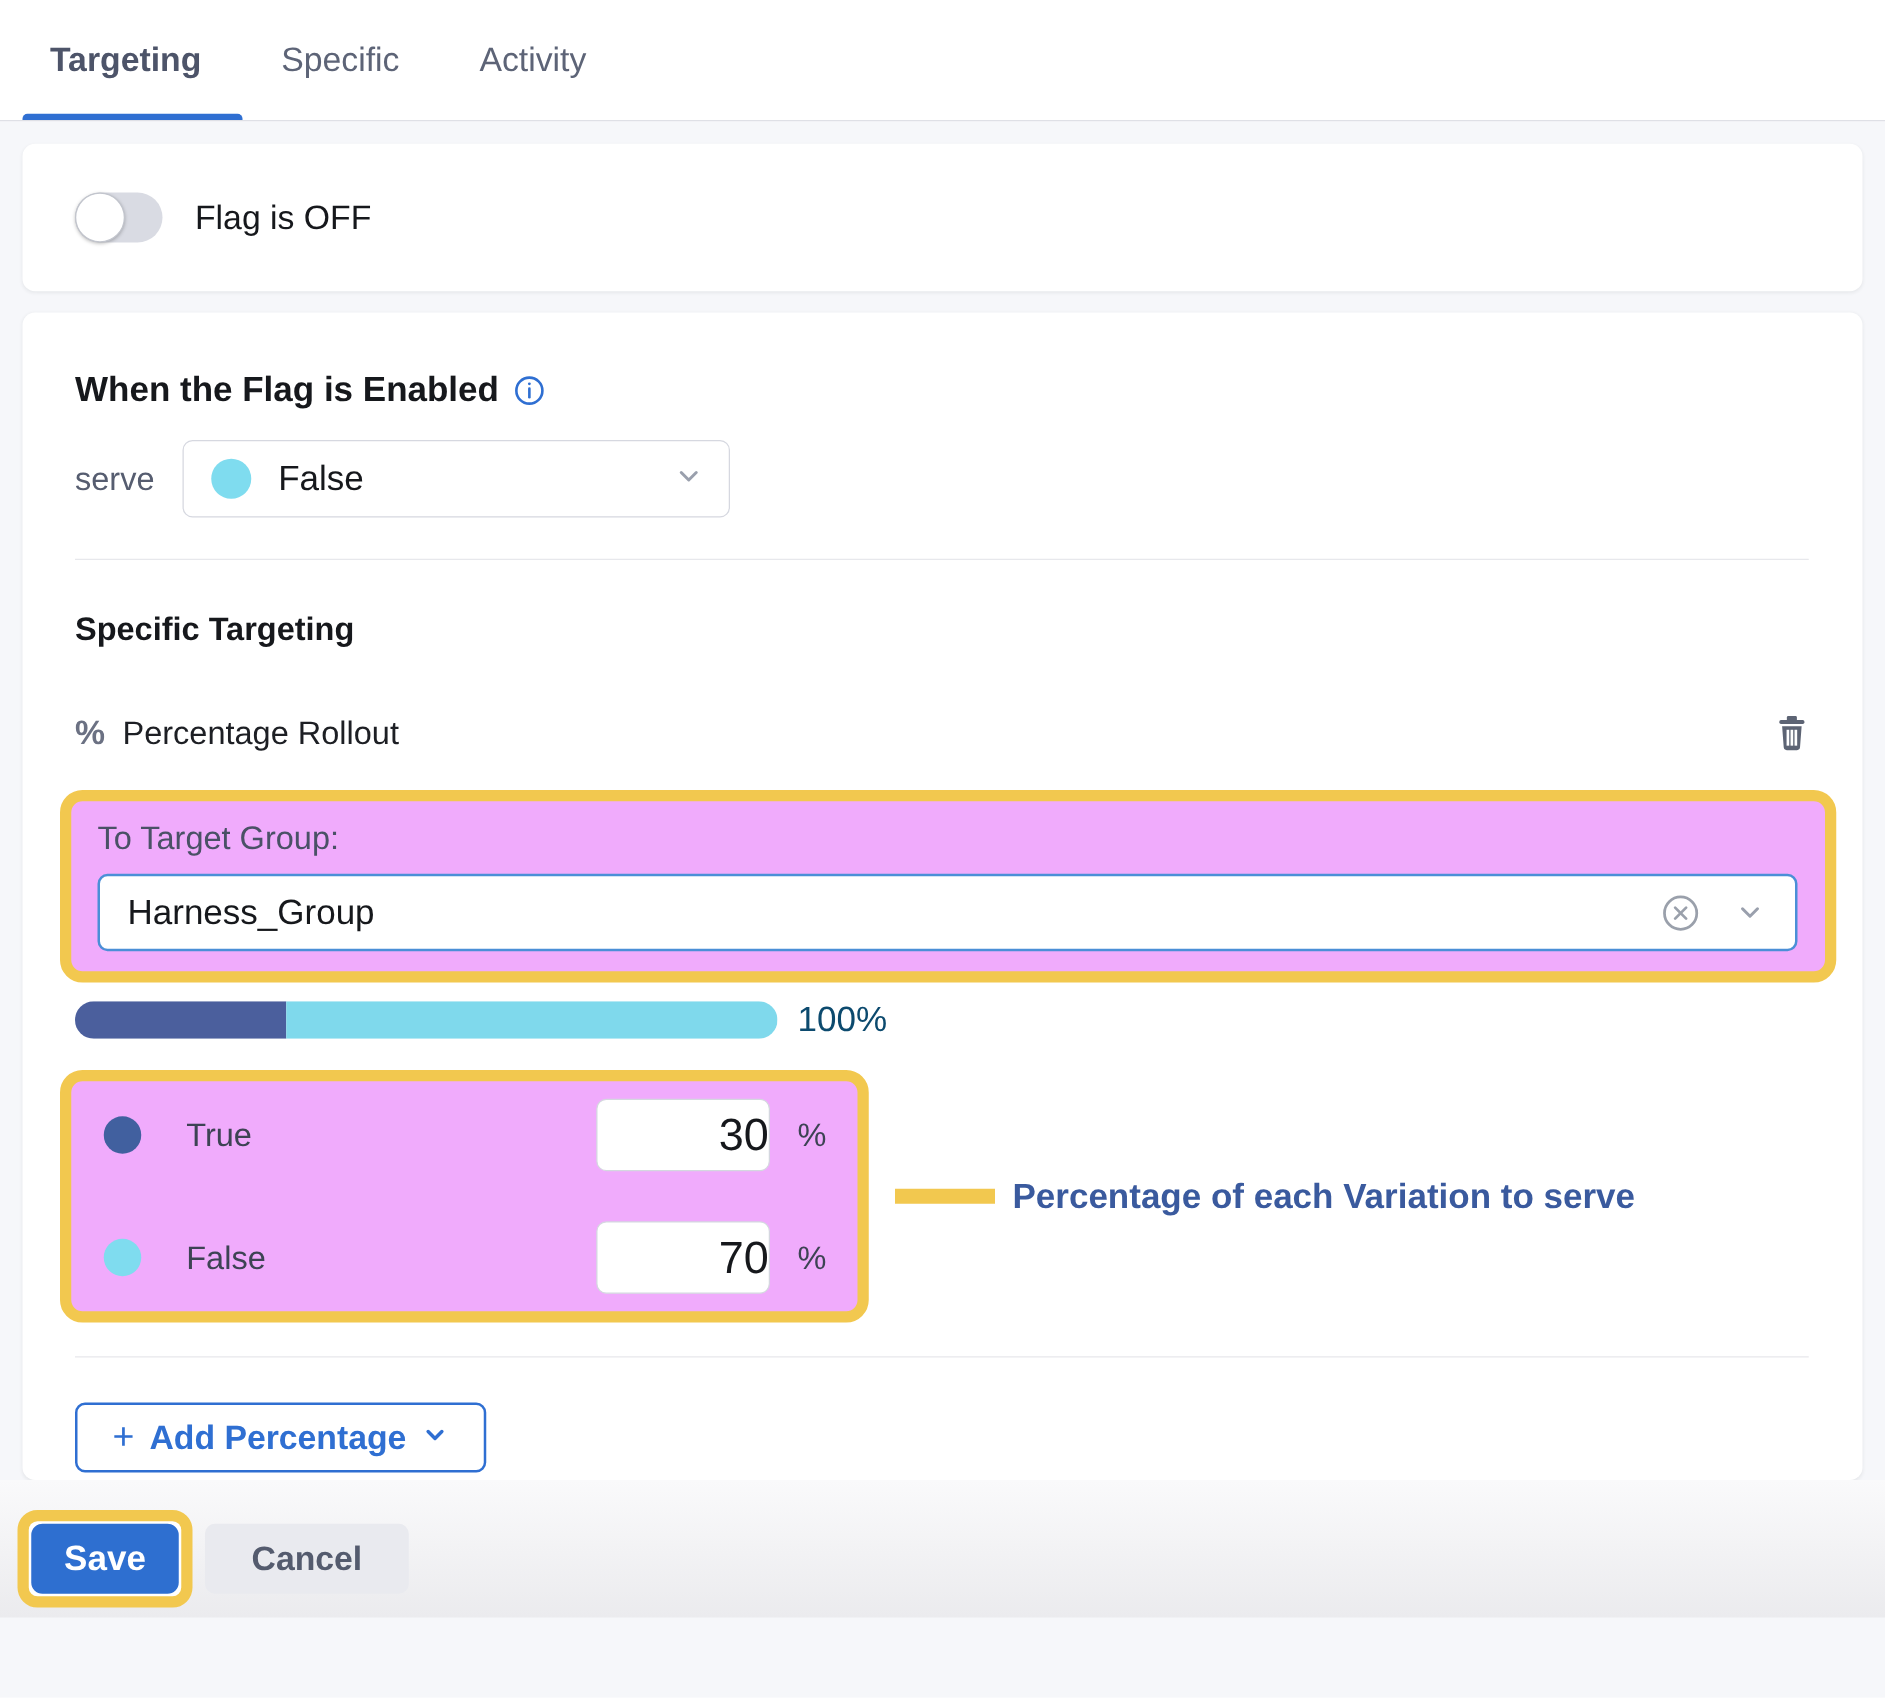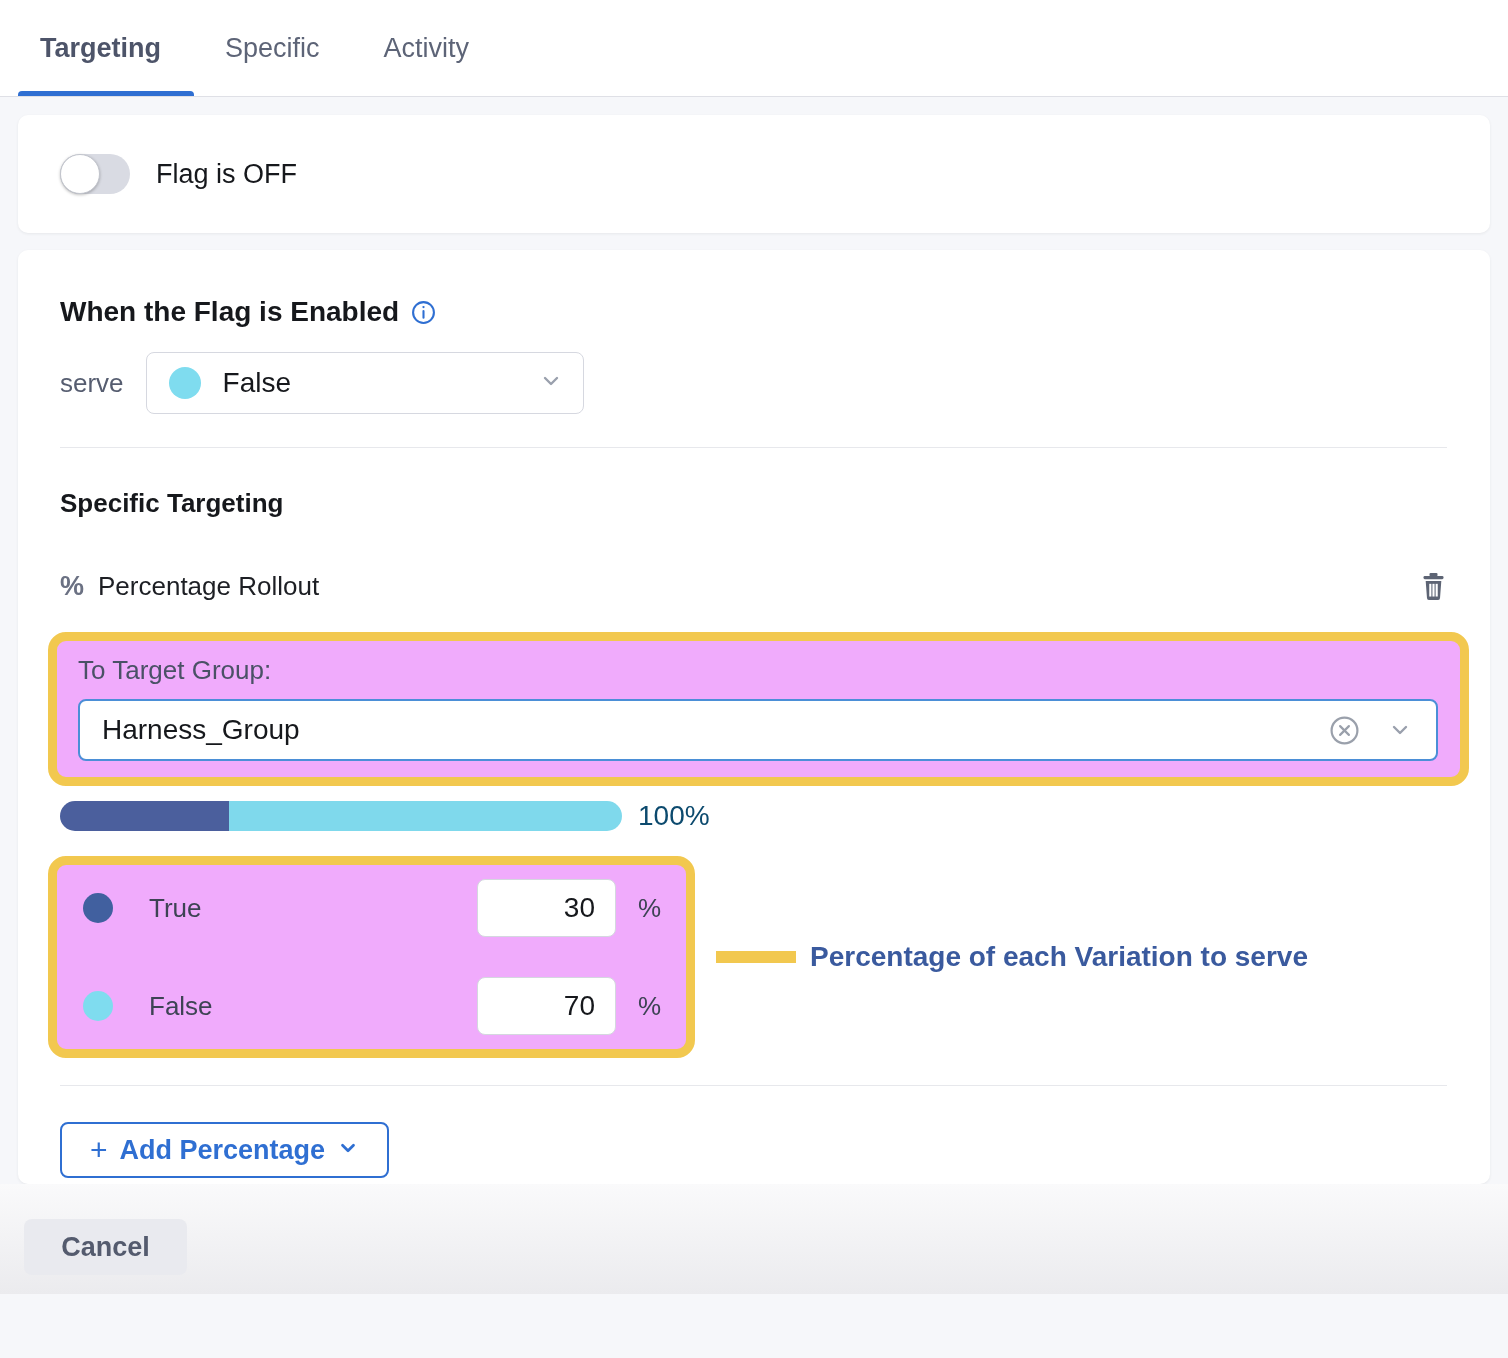--- a/index.html
+++ b/index.html
@@ -58,21 +58,21 @@
   .bar { width:562px; height:30px; border-radius:15px; overflow:hidden; display:flex; }
   .seg { height:100%; }
   .bar-total { margin-left:16px; font-size:28px; color:#0c4a6e; }
 
   .variations-wrap { position:relative; margin-top:24px; }
   .variations-box { width:647px; margin-left:-12px; padding:14px 20px; }
   .var-row { display:flex; align-items:center; height:58px; }
   .var-row + .var-row { margin-top:40px; }
   .var-dot { width:30px; height:30px; border-radius:50%; flex:none; margin-left:6px; }
   .var-name { margin-left:36px; font-size:26px; color:#3d4354; }
-  .weight-input { width:139px; height:58px; margin-left:auto; border:1.5px solid #d4d7df; border-radius:8px; font-family:"Liberation Sans", sans-serif; font-size:28px; color:#16181c; text-align:right; padding-right:20px; outline:none; }
+  .weight-input { width:139px; height:58px; margin-left:auto; border:1.5px solid #d4d7df; border-radius:8px; font-family:"Liberation Sans", sans-serif; font-size:36px; color:#16181c; text-align:right; outline:none; }
   .pct-unit { margin-left:22px; font-size:26px; color:#3d4354; width:28px; }
 
   .annotation { position:absolute; left:656px; top:50%; transform:translateY(-50%); display:flex; align-items:center; white-space:nowrap; }
   .ann-line { width:80px; height:12px; background:#f2c84f; }
   .ann-text { margin-left:14px; font-size:28px; font-weight:bold; color:#3a5a9e; }
 
   .add-targeting { margin-top:36px; height:56px; padding:0 28px; background:#fff; border:2px solid #2f6fd2; border-radius:8px; color:#2f6fd2; font-family:"Liberation Sans", sans-serif; font-size:27px; font-weight:bold; display:flex; align-items:center; gap:12px; cursor:pointer; }
   .plus { font-size:30px; font-weight:normal; line-height:1; }
 
   
@@ -209,16 +209,19 @@
       <span>
         <svg width="22" height="22" viewBox="0 0 24 24" fill="none" stroke="#2f6fd2" stroke-width="3" stroke-linecap="round" stroke-linejoin="round">
             <polyline points="6 9 12 15 18 9"></polyline>
           </svg>
       </span>
     </button>
 
   </section>
 
   <footer>
+    <div class="save-ring">
+      <button class="save-btn">Save</button>
+    </div>
     <button class="cancel-btn">Cancel</button>
   </footer>
 
 </div>
 
 </body></html>

